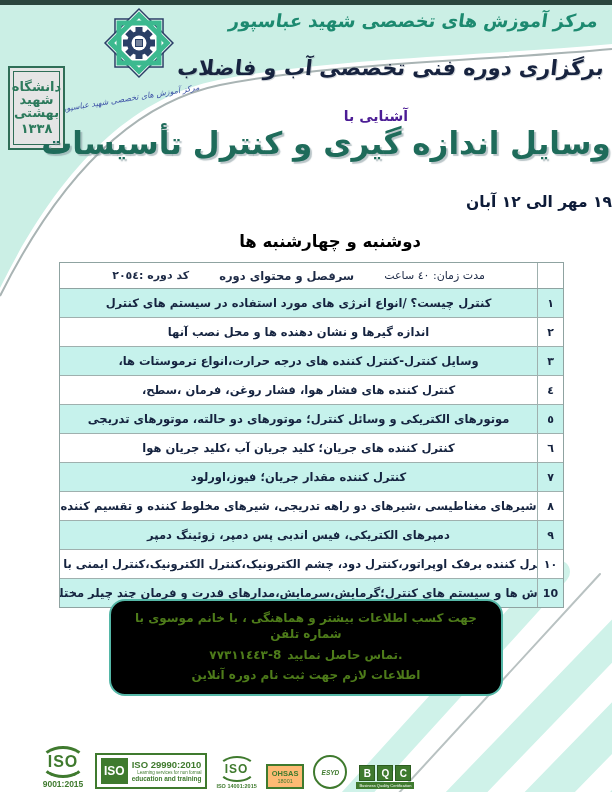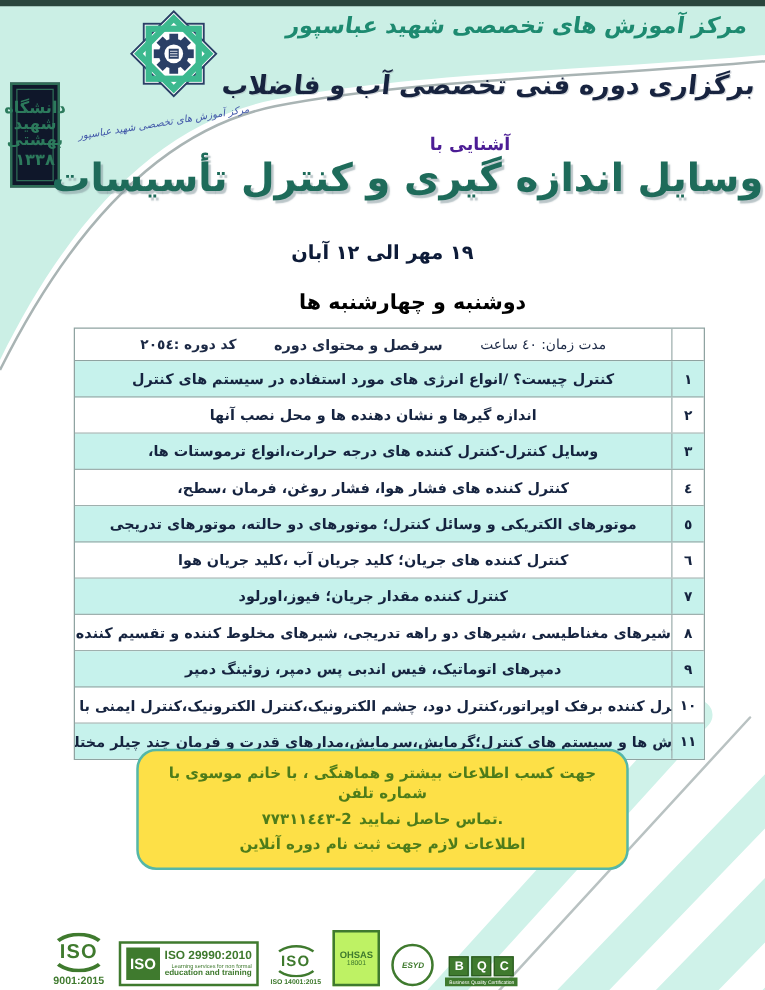--- a/index.html
+++ b/index.html
@@ -23,43 +23,43 @@
 
   
   .emblem{position:absolute;left:98px;top:6px;width:82px;height:88px;}
   .emblem-sig{
     position:absolute;left:82px;top:92px;width:118px;text-align:center;
     font-size:8px;color:#4056a8;transform:rotate(-9deg);font-style:italic;white-space:nowrap;
   }
 
   
   .stamp{
-    position:absolute;left:8px;top:66px;width:40px;height:84px;box-sizing:border-box;
-    background:#0f172a;border:2px solid #2f6e57;padding:3px;
+    position:absolute;left:8px;top:66px;width:57px;height:84px;box-sizing:border-box;
+    background:#e5e5e5;border:2px solid #2f6e57;padding:3px;
   }
   .stamp-inner{
     width:100%;height:100%;box-sizing:border-box;border:1px solid #2f6e57;
     display:flex;flex-direction:column;align-items:center;justify-content:center;
     color:#2c7a5c;font-weight:bold;
   }
   .stamp-line{font-size:13px;line-height:1.02;}
   .stamp-year{font-size:13px;margin-top:2px;letter-spacing:1px;text-align:right;}
 
   
   .intro{
     position:absolute;top:108px;left:140px;right:0;text-align:center;
     color:#4c1d95;font-weight:bold;font-size:14px;
   }
   .title{
     position:absolute;top:124px;left:40px;right:0;margin:0;text-align:center;
     color:#1e6b5a;font-weight:bold;font-size:31px;line-height:1.25;
     text-shadow:2px 2px 1px rgba(130,150,155,.55);
   }
   .date{
-    position:absolute;top:193px;left:0;right:0;text-align:center;
+    position:absolute;top:193px;left:0;right:0;text-align:right;
     color:#0d1b38;font-weight:bold;font-size:15.5px;
   }
   .days{
     position:absolute;top:232px;left:0;right:0;text-align:center;
     color:#000000;font-weight:bold;font-size:16.5px;padding-left:48px;
   }
 
   
   .ctable{
     position:absolute;top:262px;left:59px;width:505px;box-sizing:border-box;
@@ -82,21 +82,21 @@
     display:flex;align-items:center;justify-content:center;gap:30px;
     font-size:11px;color:#1c2945;
   }
   .h-dur{font-weight:normal;}
   .h-sub{font-weight:bold;font-size:11.5px;}
   .h-code{font-weight:bold;}
 
   
   .info-box{
     position:absolute;top:599px;left:109px;width:394px;height:97px;box-sizing:border-box;
-    background:#fde047;border:2px solid #55b7a7;border-radius:16px;
+    background:#000000;border:2px solid #55b7a7;border-radius:16px;
     display:flex;flex-direction:column;justify-content:space-evenly;
     padding:5px 10px;text-align:center;
   }
   .i-line{font-size:12px;font-weight:bold;color:#4e7c1a;line-height:1.3;}
   .phone-line{direction:ltr;display:flex;justify-content:center;gap:6px;}
   .i-underline{}
   .i-small{font-size:11.5px;}
 
   
   .certs{
@@ -115,21 +115,21 @@
   .c-sub.tiny{font-size:5.5px;}
   .c-box{
     display:flex;align-items:center;gap:4px;border:2px solid #3f7a2e;
     padding:2px 4px;height:36px;box-sizing:border-box;background:#fff;
   }
   .c-badge{background:#3f7a2e;color:#fff;font-weight:bold;font-size:12px;padding:7px 3px;line-height:1;}
   .c-col{display:flex;flex-direction:column;line-height:1.2;text-align:left;align-items:flex-end;}
   .c-t1{font-size:9.5px;font-weight:bold;white-space:nowrap;}
   .c-t2{font-size:4.5px;white-space:nowrap;}
   .c-t3{font-size:6.5px;font-weight:bold;white-space:nowrap;}
-  .c-ohsas{border:2px solid #3f7a2e;padding:13px 4px;display:flex;flex-direction:column;align-items:center;background:#bef264;}
+  .c-ohsas{border:2px solid #3f7a2e;padding:3px 4px;display:flex;flex-direction:column;align-items:center;background:#fdba74;}
   .c-ohsas .t{font-size:7.5px;font-weight:bold;}
   .c-ohsas .s{font-size:5.5px;}
   .c-esyd{
     width:30px;height:30px;border:2px solid #3f7a2e;border-radius:50%;
     display:flex;align-items:center;justify-content:center;font-size:6.5px;font-weight:bold;
     font-style:italic;background:#fff;
   }
   .bqc-row{display:flex;gap:2px;}
   .bqc-letter{
     width:14px;height:14px;background:#3f7a2e;color:#fff;font-weight:bold;font-size:10px;
@@ -236,36 +236,36 @@
     <div class="t-row teal">
       <div class="t-num">٧</div>
       <div class="t-cell">کنترل کننده مقدار جریان؛ فیوز،اورلود</div>
     </div>
     <div class="t-row">
       <div class="t-num">٨</div>
       <div class="t-cell">شیرهای مغناطیسی ،شیرهای دو راهه تدریجی، شیرهای مخلوط کننده و تقسیم کننده</div>
     </div>
     <div class="t-row teal">
       <div class="t-num">٩</div>
-      <div class="t-cell">دمپرهای اتوماتیک، فیس اندبی پس دمپر، زوئینگ دمپر</div>
+      <div class="t-cell">دمپرهای الکتریکی، فیس اندبی پس دمپر، زوئینگ دمپر</div>
     </div>
     <div class="t-row">
       <div class="t-num">١٠</div>
       <div class="t-cell">کنترل کننده برفک اوپراتور،کنترل دود، چشم الکترونیک،کنترل الکترونیک،کنترل ایمنی با حد</div>
     </div>
     <div class="t-row teal">
-      <div class="t-num">١١</div>
+      <div class="t-num">10</div>
       <div class="t-cell">روش ها و سیستم های کنترل؛گرمایش،سرمایش،مدارهای قدرت و فرمان چند چیلر مختلف</div>
     </div>
   </div>
 
   <div class="info-box">
     <div class="i-line">جهت کسب اطلاعات بیشتر و هماهنگی ، با خانم موسوی  با شماره تلفن</div>
     <div class="i-line phone-line">
-      <span>٧٧٣١١٤٤٣-2</span>
+      <span>٧٧٣١١٤٤٣-8</span>
       <span>تماس حاصل نمایید.</span>
     </div>
     <div class="i-line i-underline">اطلاعات لازم جهت ثبت نام دوره آنلاین</div>
   </div>
 
   <div class="certs">
     <div class="cert">
       <div class="iso-ring">ISO</div>
       <div class="c-sub">9001:2015</div>
     </div>

